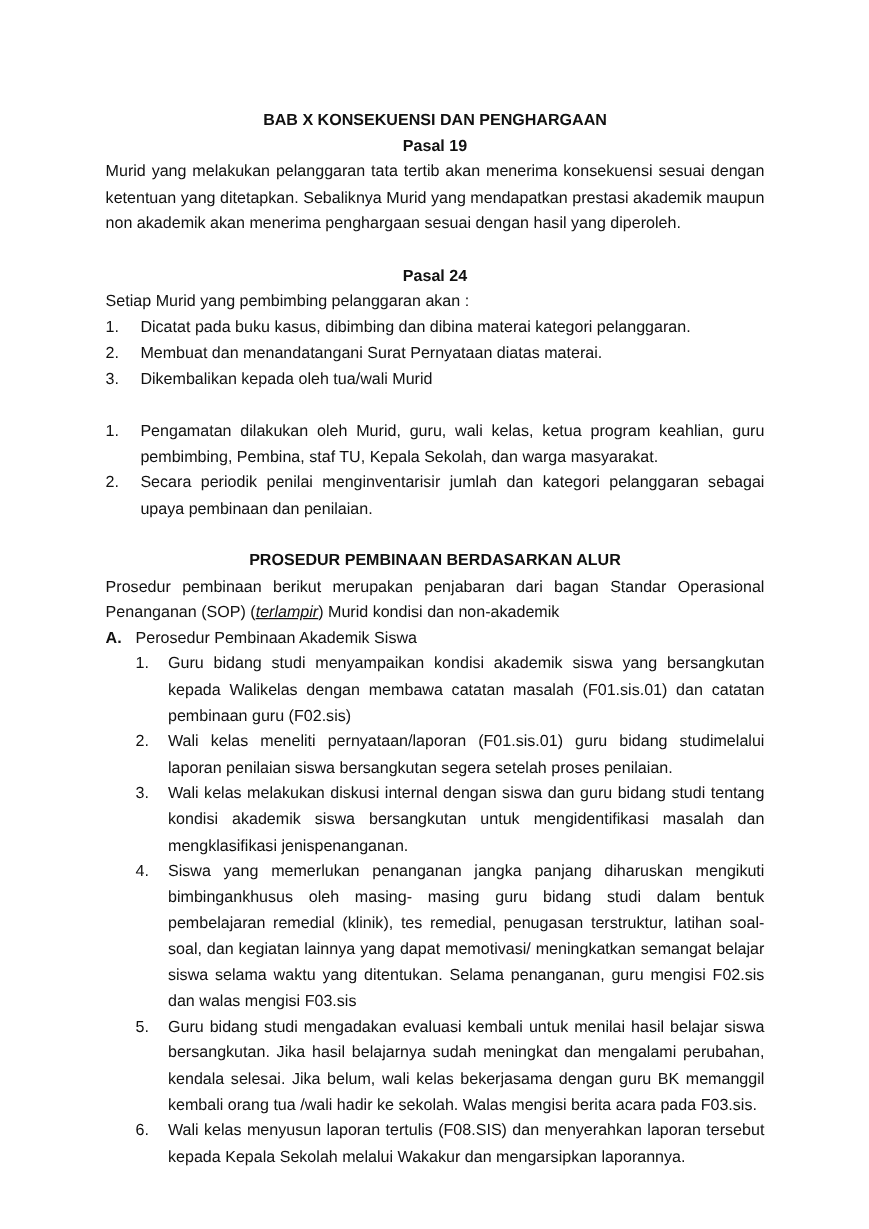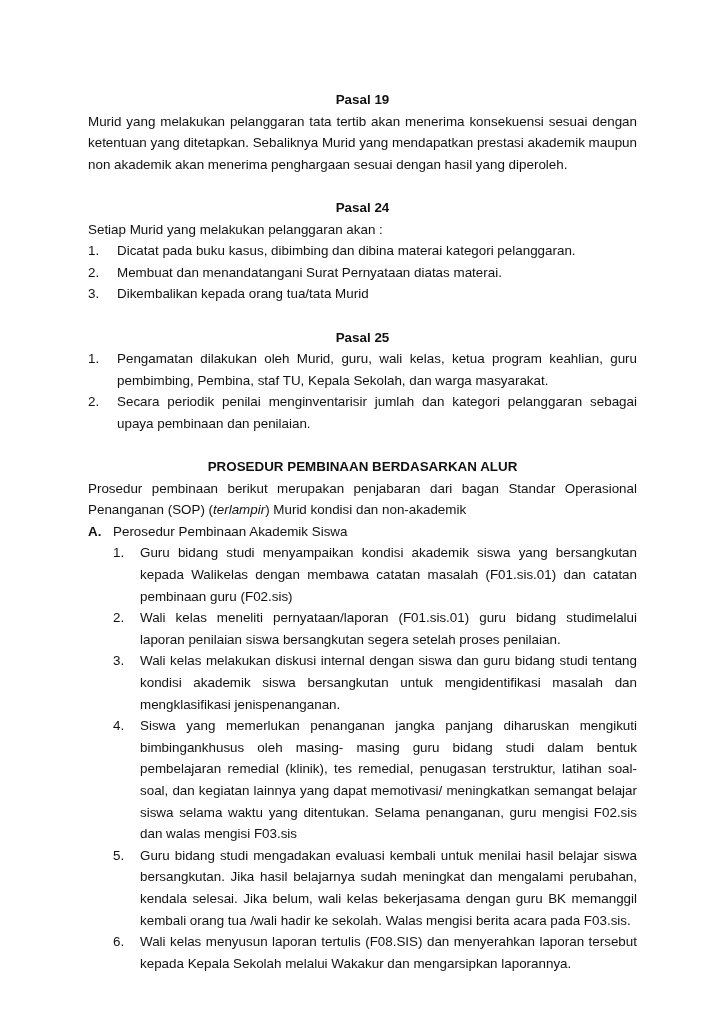--- a/index.html
+++ b/index.html
@@ -9,49 +9,49 @@
           font-size: 13.4px; line-height: 21.6px; }
   .center { text-align: center; font-weight: bold; }
   .para { text-align: justify; }
   .gap { height: 21.6px; }
   .li { display: flex; text-align: justify; }
   .li .num { flex: 0 0 29px; }
   .li .txt { flex: 1; text-align: justify; }
   .sub { margin-left: 25px; }
   .sub .num { flex: 0 0 27px; }
   .letter .num { font-weight: bold; flex: 0 0 25px; }
-  em { font-style: italic; }
+  em { font-style: italic; text-decoration: underline; }
 </style>
 </head>
 <body>
 
 <div class="page">
 
+  <div class="center">BAB X KONSEKUENSI DAN PENGHARGAAN</div>
 
   <div class="center">Pasal 19</div>
   <div class="para">Murid yang melakukan pelanggaran tata tertib akan menerima konsekuensi sesuai dengan ketentuan yang ditetapkan. Sebaliknya Murid yang mendapatkan prestasi akademik maupun non akademik akan menerima penghargaan sesuai dengan hasil yang diperoleh.</div>
   <div class="gap"></div>
 
   <div class="center">Pasal 24</div>
-  <div class="para">Setiap Murid yang melakukan pelanggaran akan :</div>
+  <div class="para">Setiap Murid yang pembimbing pelanggaran akan :</div>
   <div class="li">
     <span class="num">1.</span>
     <span class="txt">Dicatat pada buku kasus, dibimbing dan dibina materai kategori pelanggaran.</span>
   </div>
   <div class="li">
     <span class="num">2.</span>
     <span class="txt">Membuat dan menandatangani Surat Pernyataan diatas materai.</span>
   </div>
   <div class="li">
     <span class="num">3.</span>
-    <span class="txt">Dikembalikan kepada orang tua/tata Murid</span>
+    <span class="txt">Dikembalikan kepada oleh tua/wali Murid</span>
   </div>
   <div class="gap"></div>
 
-  <div class="center">Pasal 25</div>
   <div class="li">
     <span class="num">1.</span>
     <span class="txt">Pengamatan dilakukan oleh Murid, guru, wali kelas, ketua program keahlian, guru pembimbing, Pembina, staf TU, Kepala Sekolah, dan warga masyarakat.</span>
   </div>
   <div class="li">
     <span class="num">2.</span>
     <span class="txt">Secara periodik penilai menginventarisir jumlah dan kategori pelanggaran sebagai upaya pembinaan dan penilaian.</span>
   </div>
   <div class="gap"></div>
 

